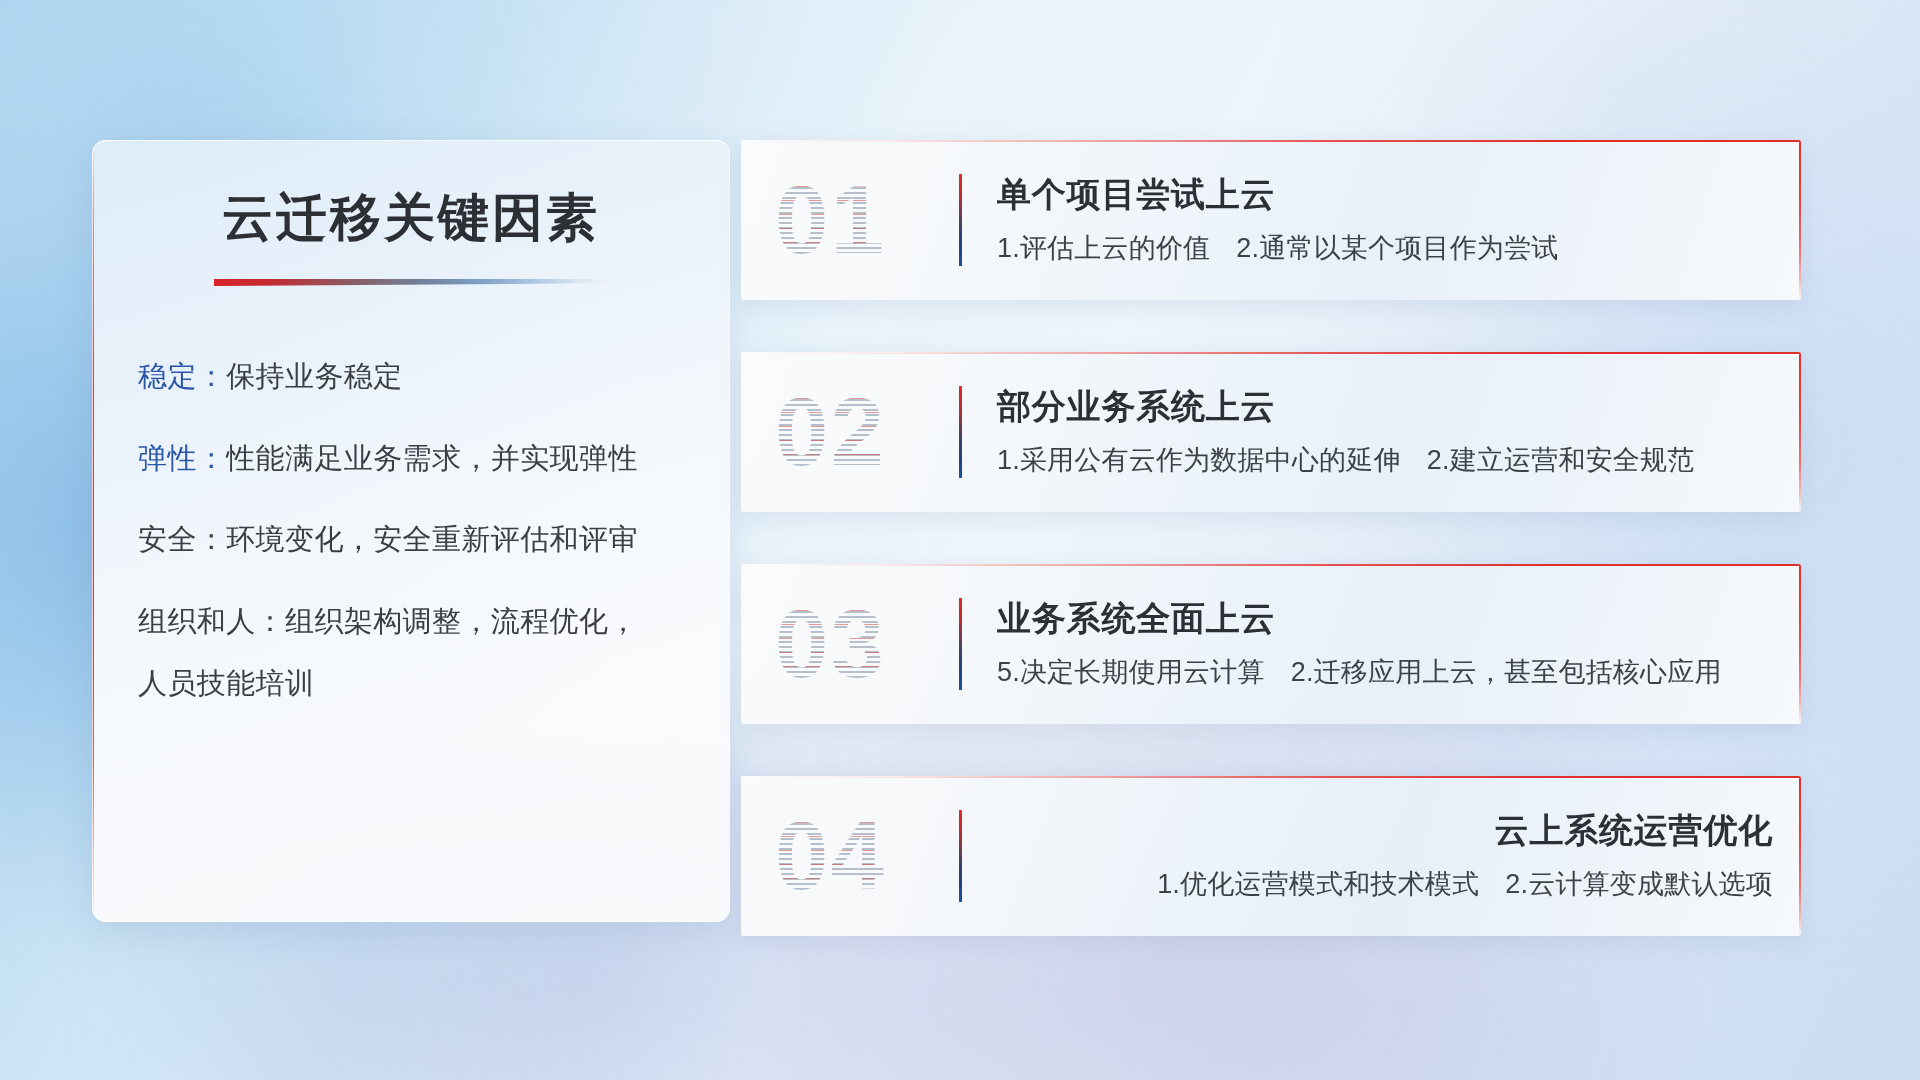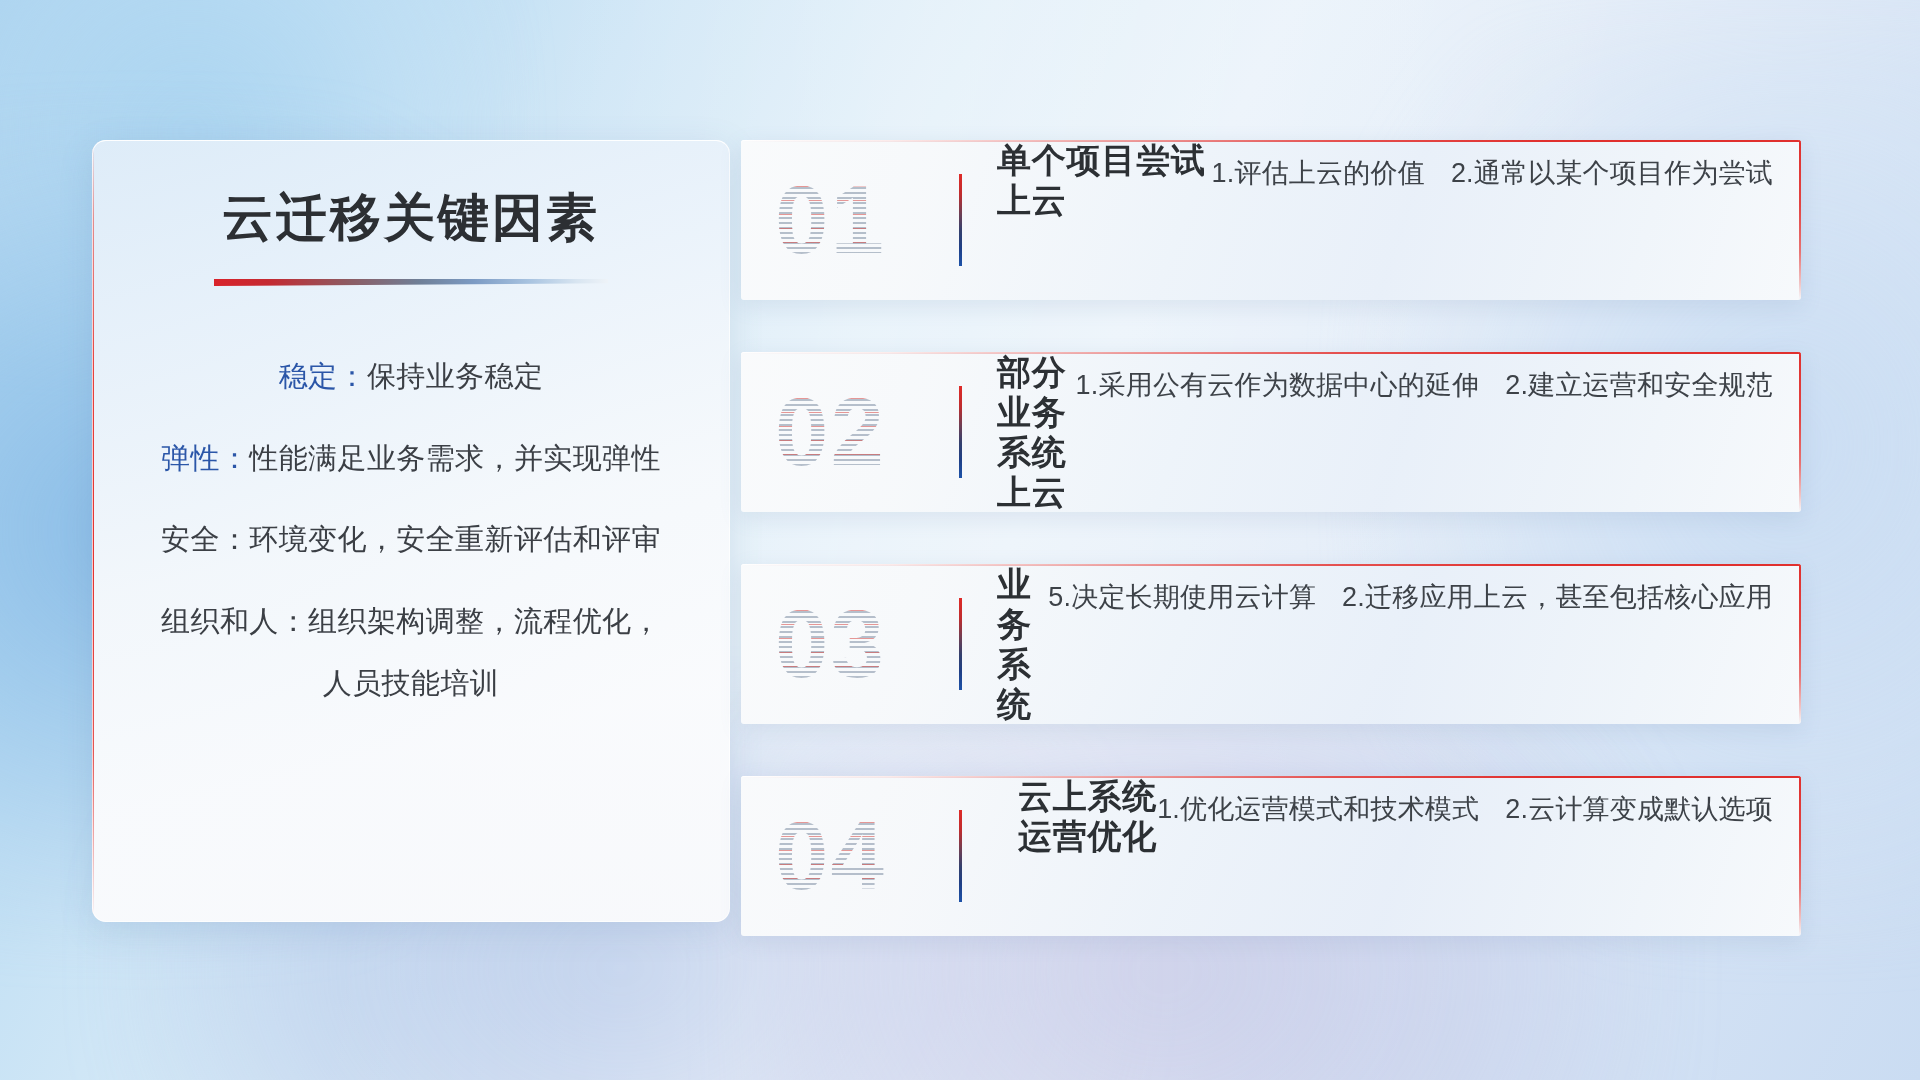--- a/index.html
+++ b/index.html
@@ -170,21 +170,20 @@
     padding: 0 46px 0 46px;
     list-style: none;
   }
   .panel-line {
     font-size: 29px;
     line-height: 1.30;
     color: #3b3f45;
     margin-bottom: 44px;
     white-space: nowrap;
     letter-spacing: 0.4px;
-    text-align: center;
   }
   .panel-line.cont { margin-top: -20px; }
   .panel-line .lbl { font-weight: 400; }
   .panel-line .lbl.accent { color: #2b56a8; }
   .panel-line .lbl.plain  { color: #3b3f45; }
   .panel-line .txt { color: #3b3f45; }
 
   
   #cards {
     position: absolute;
@@ -292,21 +291,21 @@
       #1f3f86 80%,
       #1d52a8 100%);
   }
 
   .card-body {
     position: absolute;
     left: 256px;
     right: 28px;
     top: 0; bottom: 0;
     display: flex;
-    flex-direction: row;
+    flex-direction: column;
     justify-content: center;
   }
   .card-title {
     font-size: 34px;
     font-weight: 700;
     color: #2c3034;
     letter-spacing: 0.8px;
     line-height: 1.18;
   }
   .card-desc {

